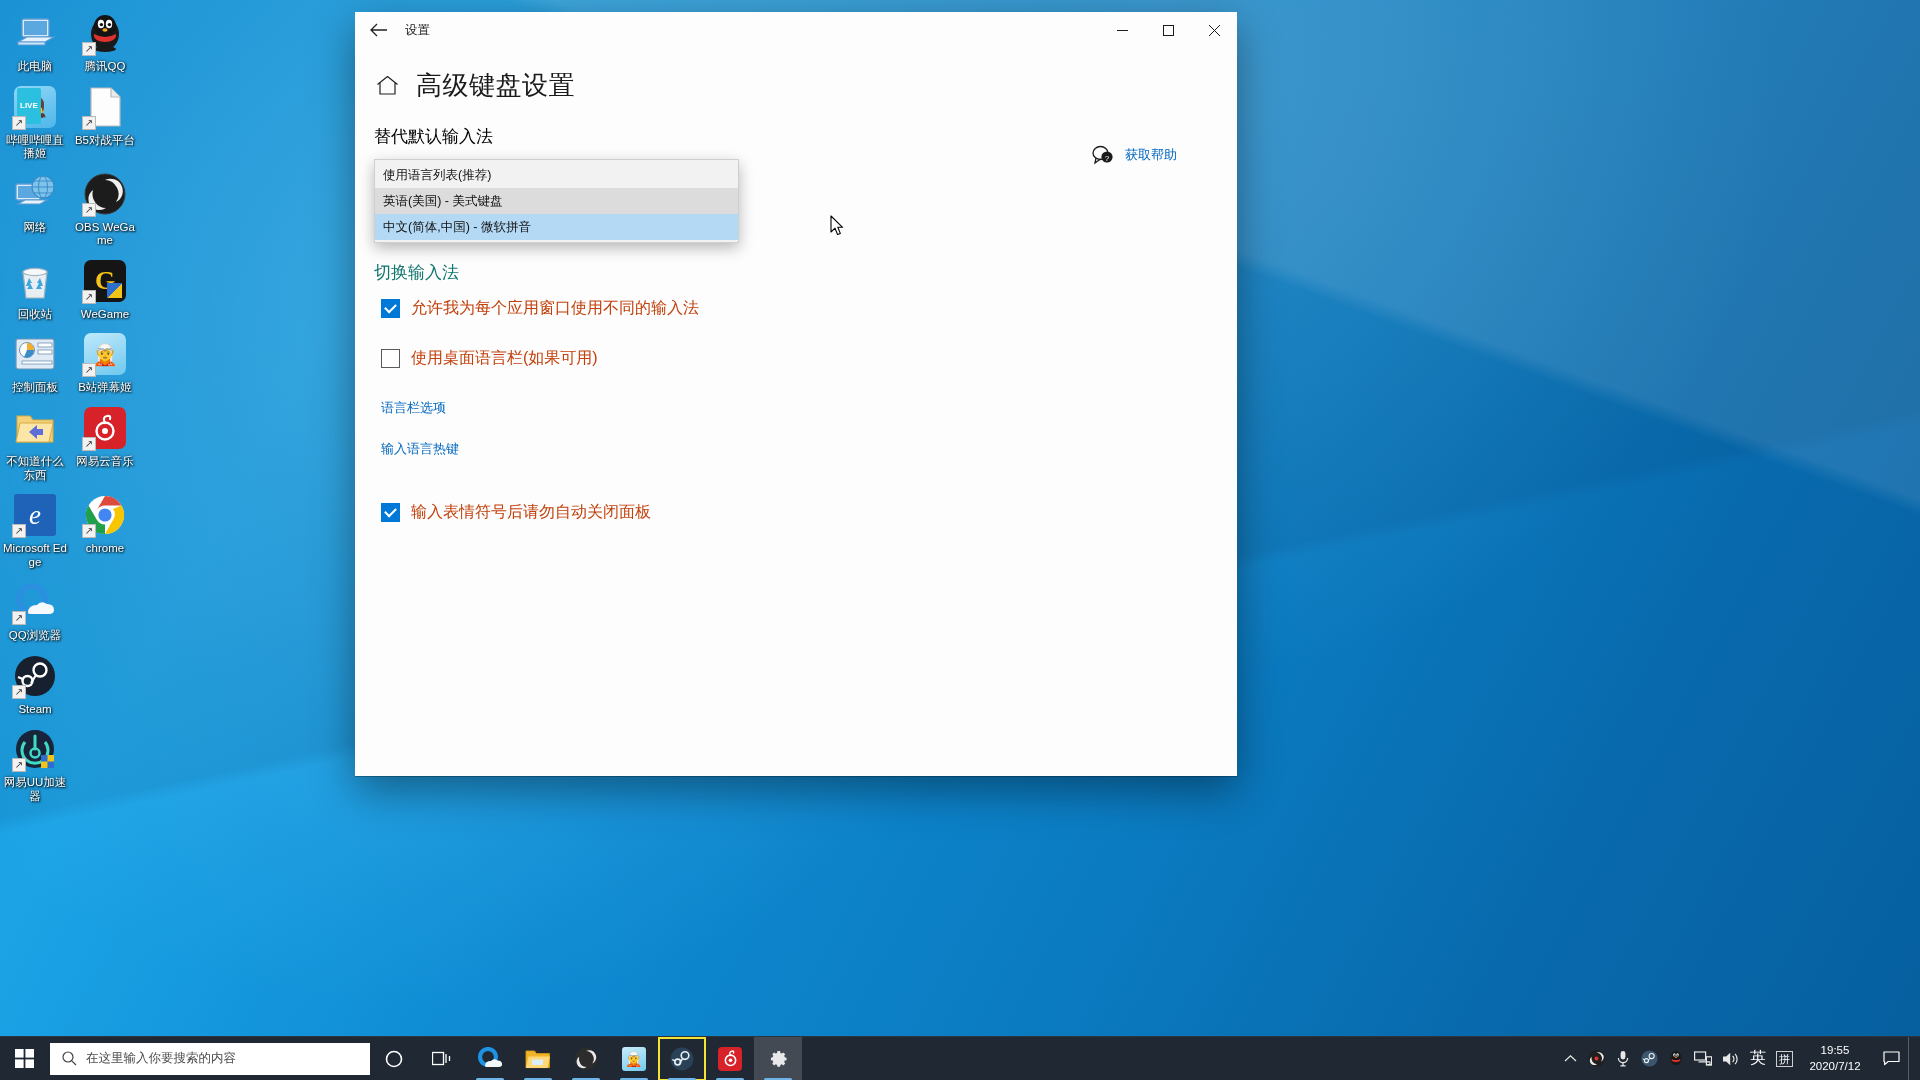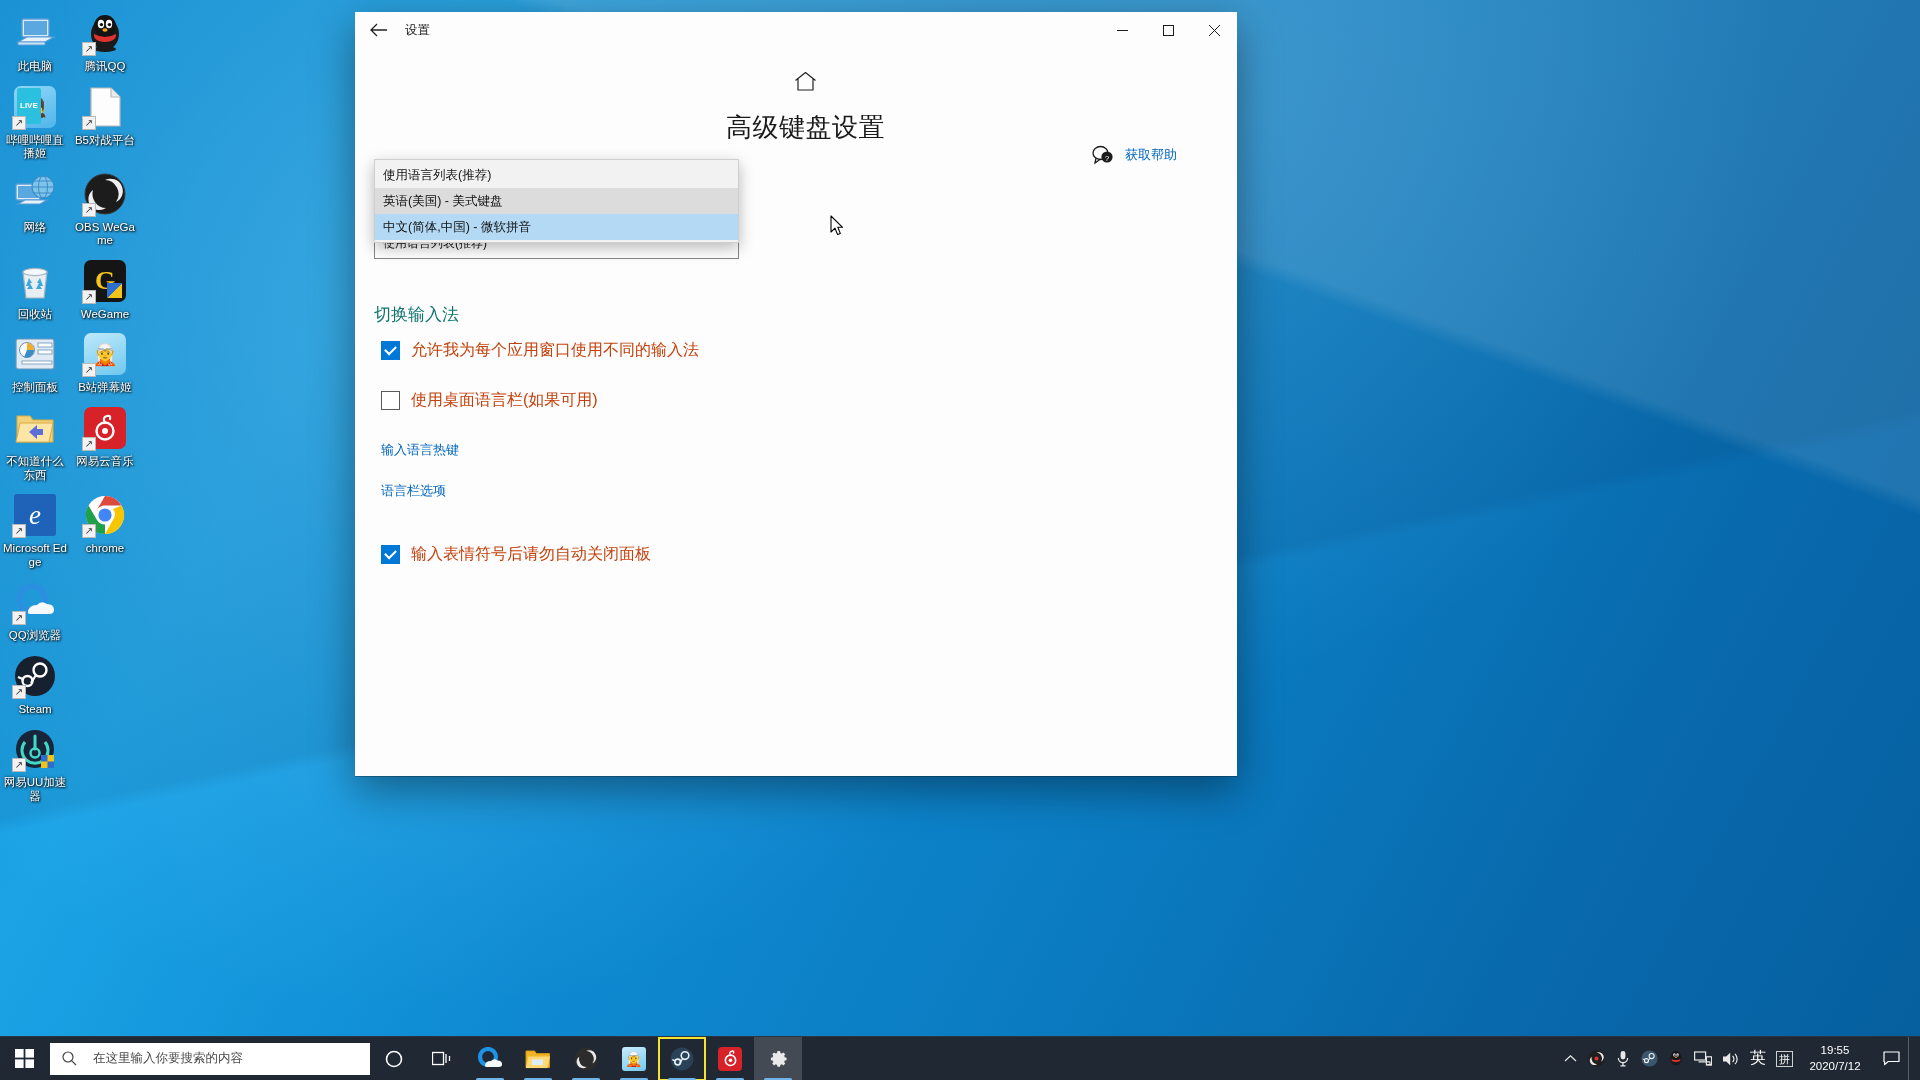--- a/index.html
+++ b/index.html
@@ -62,21 +62,21 @@
   #window-title{
     display:flex; align-items:center; font-size:12.5px; color:#1b1b1b; padding-left:4px;
   }
   #title-spacer{ flex:1; -webkit-app-region:drag; }
   .win-btn{
     width:46px; display:flex; align-items:center; justify-content:center;
     font-size:12px; color:#1b1b1b;
   }
 
   #window-body{ flex:1; position:relative; padding:0 0 0 0; overflow:hidden; }
-  #page-header{ display:flex; align-items:center; gap:16px; padding:20px 0 0 19px;flex-direction:column; }
+  #page-header{ display:flex; align-items:center; gap:16px; padding:20px 0 0 19px; }
   #home-icon{ width:26px; height:26px; display:flex; align-items:center; justify-content:center; color:#222; }
   #page-title{ font-size:26px; color:#1a1a1a; font-weight:400; letter-spacing:.5px; }
 
   #get-help{
     position:absolute; right:60px; top:97px; display:flex; align-items:center; gap:11px;
   }
   #get-help-icon{ width:22px;height:20px; position:relative; }
   #get-help-label{ font-size:13px; color:#0067c0; }
 
   #content-area{ padding:22px 0 0 19px; position:relative; }
@@ -127,21 +127,21 @@
 
   
   #taskbar{
     position:absolute; left:0; bottom:0; width:1920px; height:44px;
     background:#1f2833; display:flex; align-items:center; z-index:20;
     border-top:1px solid rgba(255,255,255,.06);
   }
   #start-button{ width:48px;height:44px; display:flex;align-items:center;justify-content:center; }
   #search-box{
     width:320px; height:32px; background:#fff; display:flex; align-items:center;
-    gap:16px; padding:0 12px; margin-left:2px;
+    gap:9px; padding:0 12px; margin-left:2px;
   }
   #search-placeholder{ font-size:12.5px; color:#4a4a4a; }
   .tb-icon{
     width:48px; height:44px; display:flex; align-items:center; justify-content:center;
     position:relative;
   }
   .tb-icon.running::after{
     content:""; position:absolute; left:10px; right:10px; bottom:0; height:3px;
     background:#6fb4e8; border-radius:2px;
   }
@@ -471,24 +471,24 @@
           <span class="cbx checked"></span>
           <span class="check-lbl">允许我为每个应用窗口使用不同的输入法</span>
         </div>
 
         <div class="check-row">
           <span class="cbx"></span>
           <span class="check-lbl">使用桌面语言栏(如果可用)</span>
         </div>
 
         <div class="link-row">
+          <a class="sec-link">语言栏选项</a>
+        </div>
+        <div class="link-row">
           <a class="sec-link">输入语言热键</a>
-        </div>
-        <div class="link-row">
-          <a class="sec-link">语言栏选项</a>
         </div>
       </div>
 
       <div style="height:22px"></div>
 
       <div class="sec">
         <div class="check-row">
           <span class="cbx checked"></span>
           <span class="check-lbl">输入表情符号后请勿自动关闭面板</span>
         </div>

